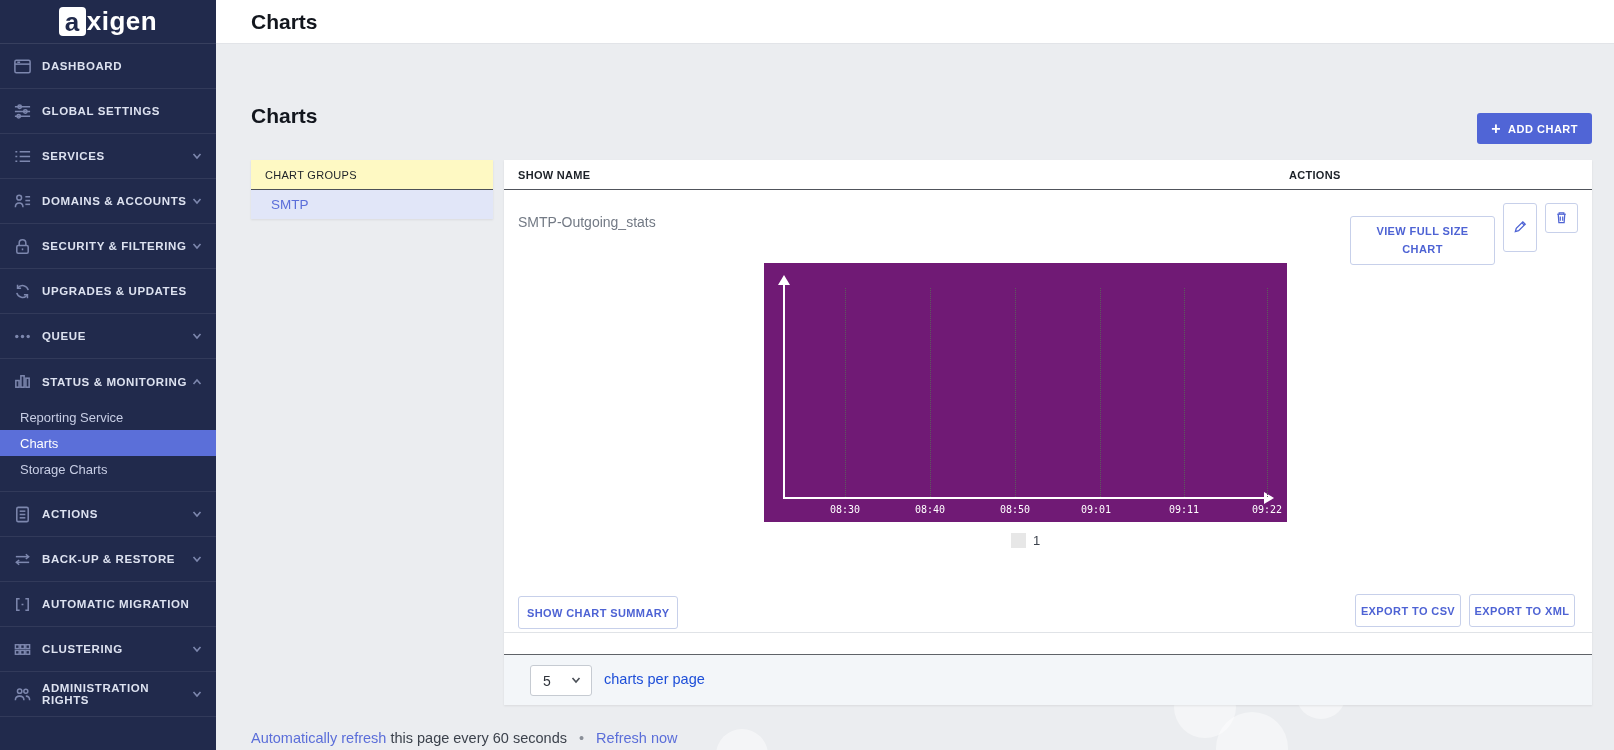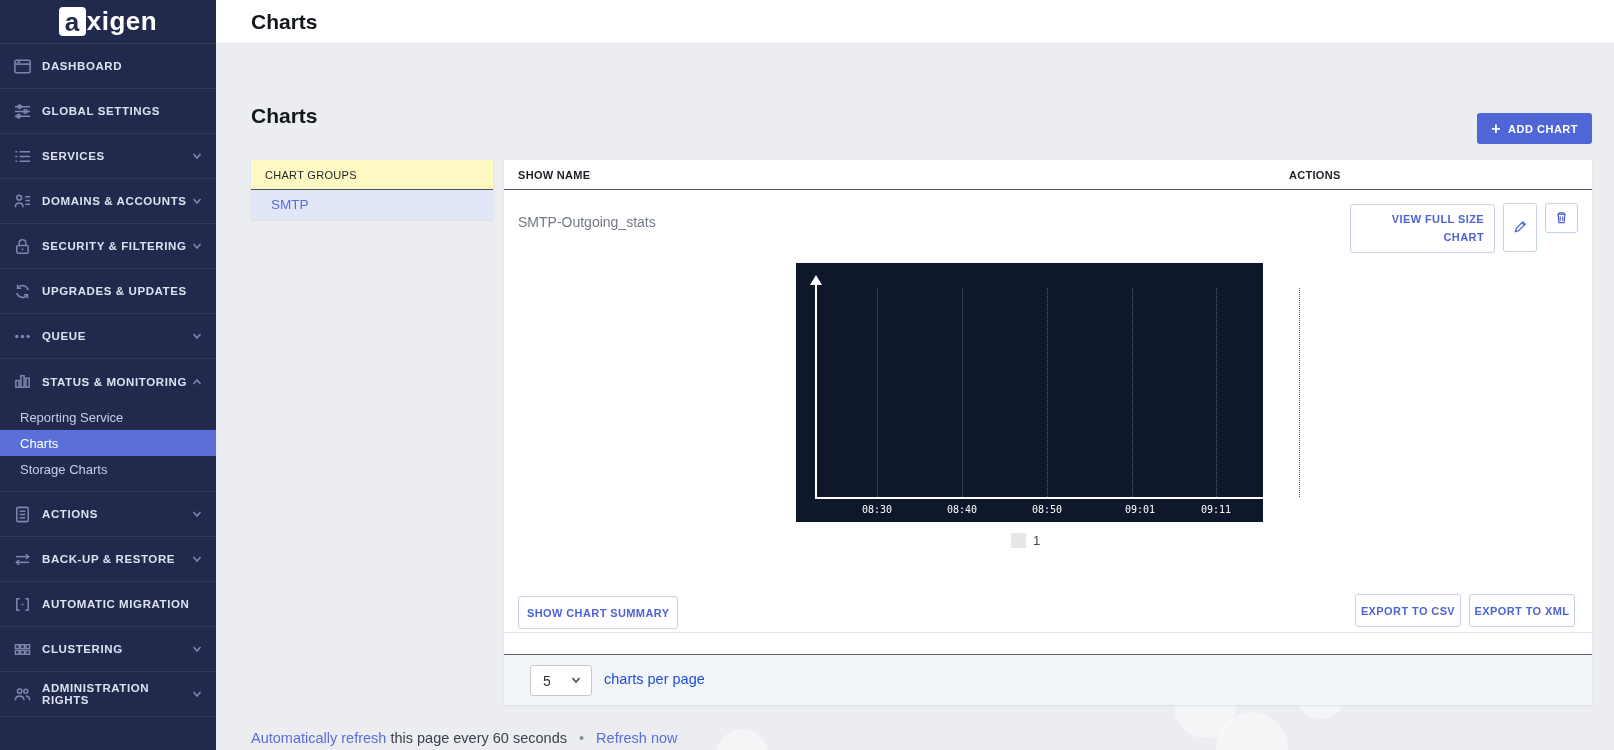--- a/index.html
+++ b/index.html
@@ -41,36 +41,36 @@
   .group-item.selected { background:#e1e6f8; color:#5b6ed9; }
 
   .table-panel { position:absolute; left:288px; top:116px; width:1088px; height:545px; background:#fff; box-shadow:0 1px 2px rgba(0,0,0,.08); z-index:1; }
   .table-header { position:absolute; left:0; top:0; width:100%; height:30px; border-bottom:1px solid #50545b; }
   .col-name { position:absolute; left:14px; top:9px; font-size:11px; font-weight:bold; letter-spacing:.3px; color:#1c2128; }
   .col-actions { position:absolute; left:785px; top:9px; font-size:11px; font-weight:bold; letter-spacing:.3px; color:#1c2128; }
 
   .row-name { position:absolute; left:14px; top:54px; font-size:14px; color:#737a85; }
 
   .btn-outline { background:#fff; border:1px solid #c7d0ea; border-radius:3px; color:#4e63d4; font-family:"Liberation Sans",sans-serif; font-size:11px; font-weight:bold; letter-spacing:.4px; cursor:pointer; }
-  .view-btn { position:absolute; left:846px; top:44px; width:145px; height:49px; line-height:1.6; padding:0 10px;text-align:right; }
+  .view-btn { position:absolute; left:846px; top:56px; width:145px; height:49px; line-height:1.6; padding:0 10px; }
   .icon-btn { position:absolute; display:flex; align-items:center; justify-content:center; }
   .edit-btn { left:999px; top:43px; width:34px; height:49px; }
   .del-btn { left:1041px; top:43px; width:33px; height:30px; }
   .icon-btn svg { width:15px; height:15px; color:#4e63d4; }
 
   
-  .chart-box { position:absolute; left:260px; top:103px; width:467px; height:259px; background:#0f172a;margin-left:32px; }
+  .chart-box { position:absolute; left:260px; top:103px; width:523px; height:259px; background:#701a75; }
   .y-axis { position:absolute; left:19px; top:22px; height:212px; width:0; border-left:2px solid #fff; }
   .y-arrow { position:absolute; left:14px; top:12px; width:0; height:0; border-left:6px solid transparent; border-right:6px solid transparent; border-bottom:10px solid #fff; }
   .x-axis { position:absolute; left:19px; top:234px; width:482px; height:0; border-top:2px solid #fff; }
   .x-arrow { position:absolute; left:500px; top:229px; width:0; height:0; border-top:6px solid transparent; border-bottom:6px solid transparent; border-left:10px solid #fff; }
   .gridline { position:absolute; top:25px; height:209px; width:0; border-left:1px dotted #5c5c5c; }
   .g1{left:81px}.g2{left:166px}.g3{left:251px}.g4{left:336px}.g5{left:420px}.g6{left:503px}
   .tick { position:absolute; top:241px; width:40px; text-align:center; color:#fff; font-family:"DejaVu Sans Mono",monospace; font-size:10px; }
-  .t1{left:61px}.t2{left:146px}.t3{left:231px}.t4{left:324px}.t5{left:400px}.t6{left:483px}
+  .t1{left:61px}.t2{left:146px}.t3{left:231px}.t4{left:312px}.t5{left:400px}.t6{left:483px}
 
   .legend { position:absolute; left:507px; top:373px; display:flex; align-items:center; }
   .legend-swatch { width:15px; height:15px; background:#e7e7e7; margin-right:7px; }
   .legend-label { font-size:13px; color:#3c424c; }
 
   .summary-btn { position:absolute; left:14px; top:436px; height:33px; padding:0 8px;text-align:right; }
   .csv-btn { position:absolute; left:851px; top:434px; height:33px; width:106px; }
   .xml-btn { position:absolute; left:965px; top:434px; height:33px; width:106px; }
   .row-sep { position:absolute; left:0; top:472px; width:100%; height:0; border-top:1px solid #e0e3e7; }
 

